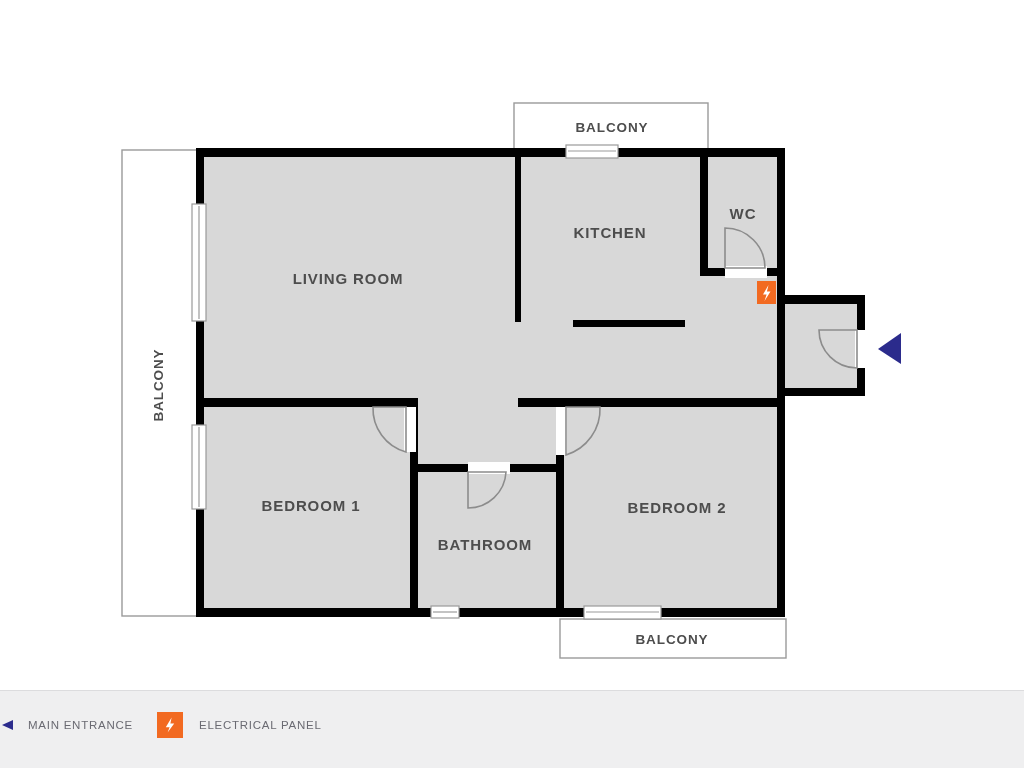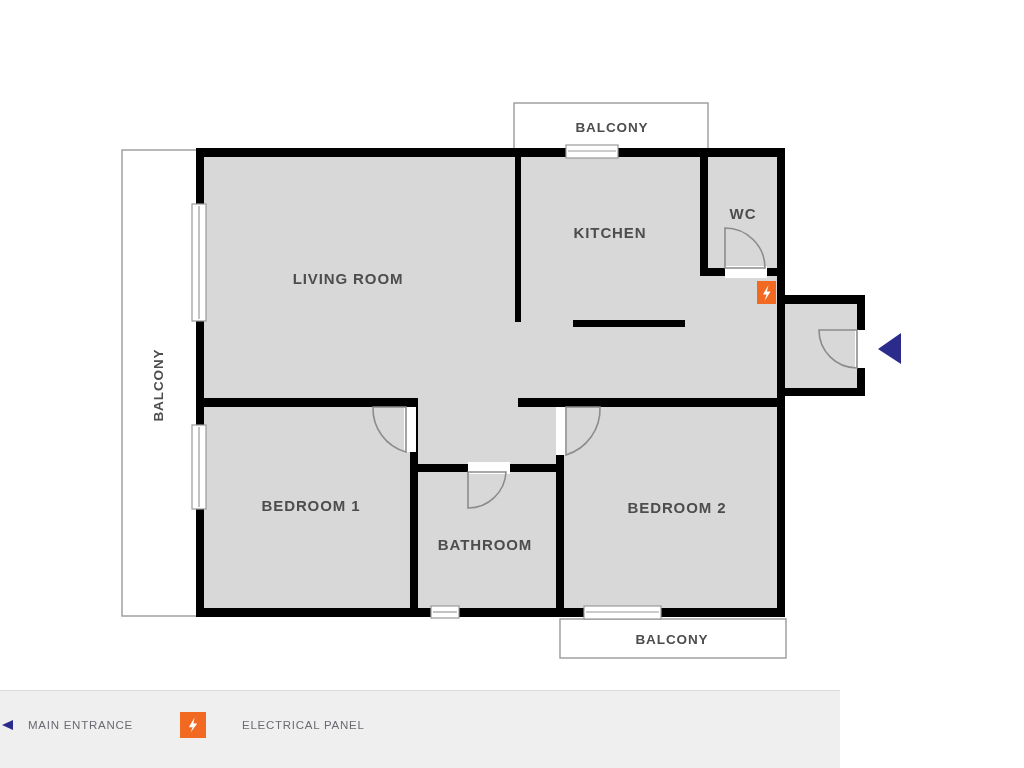--- a/index.html
+++ b/index.html
@@ -44,34 +44,34 @@
     height: 690px;
     background: #ffffff;
   }
   #plan svg { display: block; }
 
   
   #footer {
     position: absolute;
     left: 0;
     top: 690px;
-    width: 840px;
+    width: 1024px;
     height: 78px;
     background: #efeff0;
     border-top: 1px solid #dcdcde;
   }
   .legend-item {
     position: absolute;
     top: 20px;
     height: 28px;
     display: flex;
     align-items: center;
   }
   #legend-entrance { left: -6px; }
-  #legend-panel { left: 180px; gap: 20px; }
+  #legend-panel { left: 157px; }
   .legend-label {
     font-size: 11.5px;
     letter-spacing: .75px;
     color: #6a6a72;
     font-family: "Liberation Sans", sans-serif;
     white-space: nowrap;
   }
   #entrance-legend-icon {
     width: 26px;
     margin-right: 8px;

